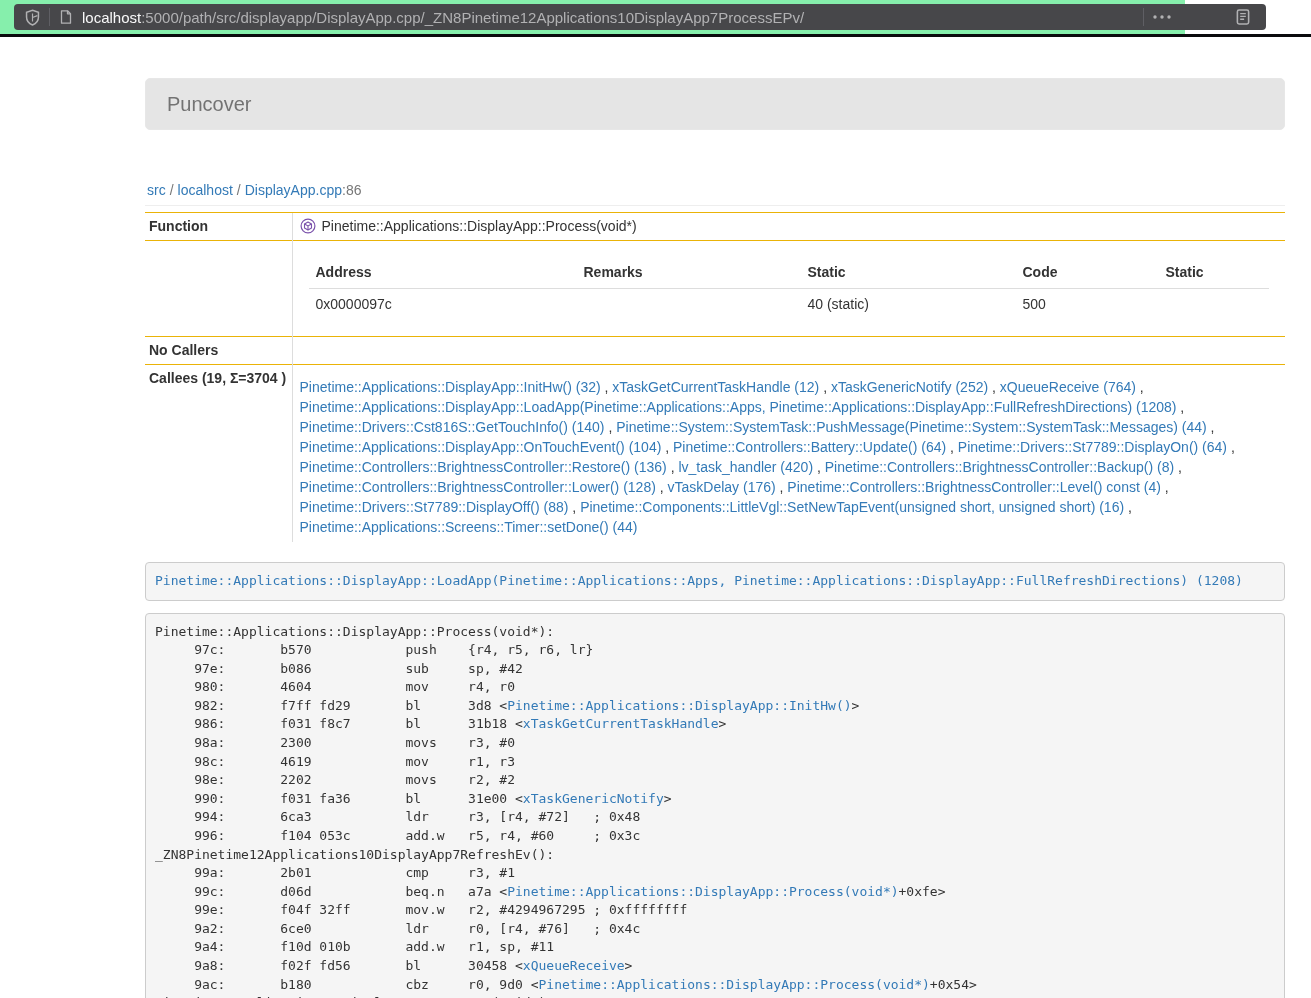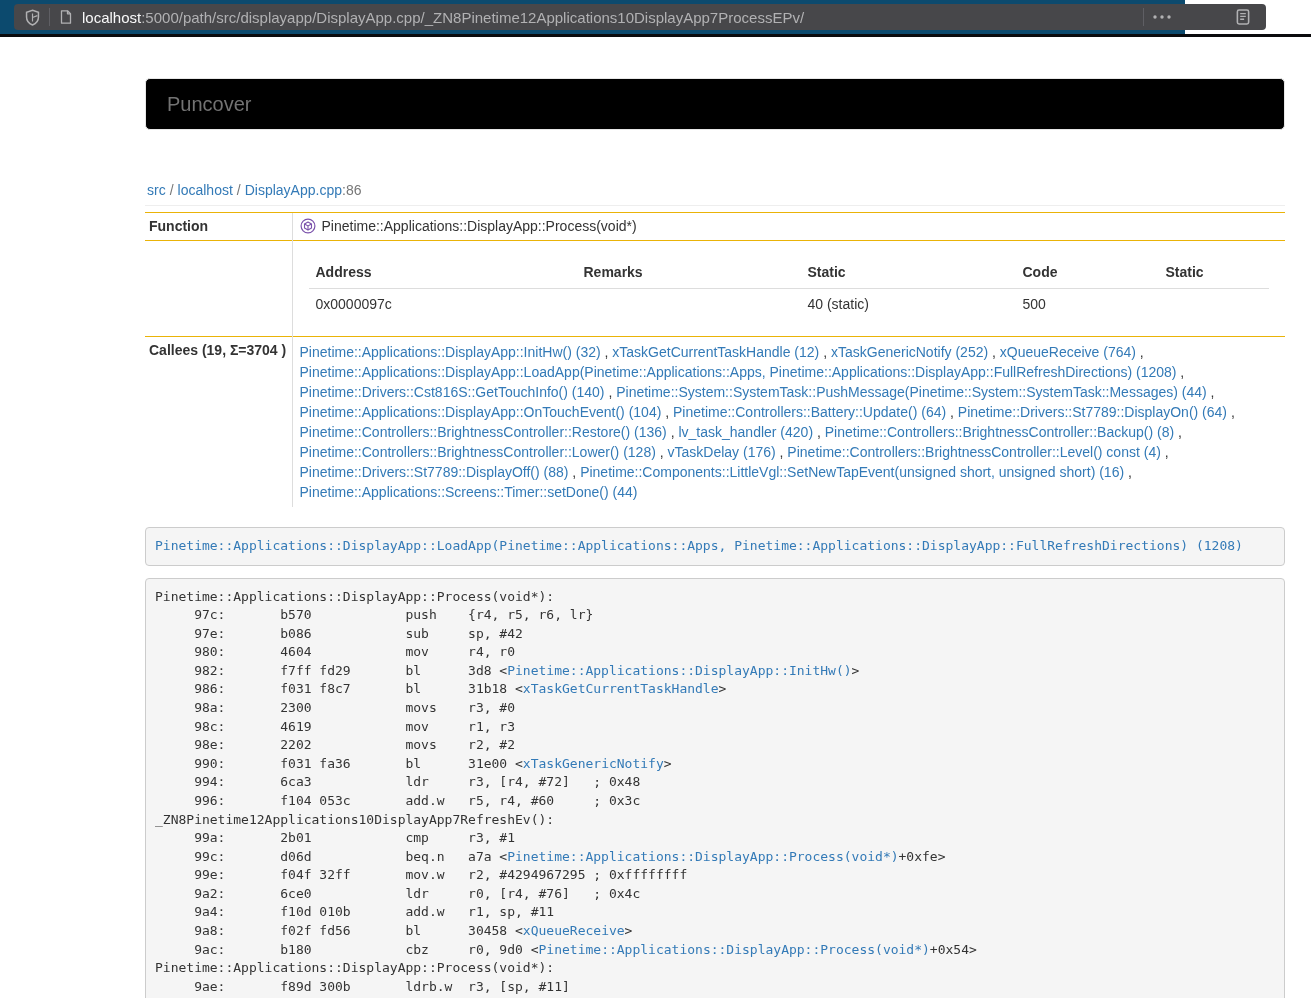--- a/index.html
+++ b/index.html
@@ -3,58 +3,58 @@
 <meta charset="utf-8">
 <style>
   * { box-sizing: border-box; }
   html,body { margin:0; padding:0; }
   body {
     width:1311px; height:998px; overflow:hidden; background:#fff;
     font-family:"Liberation Sans", sans-serif; font-size:14px; color:#333;
   }
   
   .toolbar {
-    position:relative; width:1185px; height:34px; background:#0c4a6e;
+    position:relative; width:1185px; height:34px; background:#86efac;
     display:flex; align-items:center;
   }
   .blackline { width:1311px; height:3px; background:#0b0b0d; }
   .urlbar {
     position:absolute; left:14px; top:4px; width:1252px; height:26px;
     background:#47474a; border-radius:4px; display:flex; align-items:center;
   }
   .tb-icon { flex:0 0 auto; }
   .tb-divider { width:1px; height:18px; background:#5f5f64; margin:0 8px; flex:0 0 auto; }
   .url-text { margin-left:8px; font-size:15px; white-space:nowrap; overflow:hidden; flex:1 1 auto; }
   .url-host { color:#f9f9fa; }
   .url-path { color:#b1b1b3; }
   .right-divider { position:absolute; right:41px; top:8px; width:1px; height:18px; background:#5f5f64; }
   .menu-dots { position:absolute; right:12px; top:9px; }
   
   .container { width:1140px; margin-left:145px; }
   .jumbotron {
-    margin-top:41px; height:52px; background:#000000; border:1px solid #e7e7e7;
+    margin-top:41px; height:52px; background:#e5e5e5; border:1px solid #e7e7e7;
     border-radius:5px; display:flex; align-items:center; padding-left:21px;
   }
   .jumbotron .title { font-size:20px; color:#737373; }
   .crumbs { margin-top:52px; padding-left:2px; }
   a.lnk { color:#337ab7; text-decoration:none; }
   .sep { color:#777; margin:0 4px; }
   .muted { color:#777; }
   hr.rule { border:none; border-top:1px solid #eee; margin:7px 0 0 0; }
   
   table.tbl { width:100%; border-collapse:collapse; margin-top:6px; table-layout:fixed; }
   table.tbl > tbody > tr > td { border-top:1px solid #eab308; vertical-align:top; }
   td.lbl { width:147px; font-weight:bold; padding:4px 4px 4px 4px; white-space:nowrap; line-height:19px; }
   td.cnt { border-left:1px solid #ddd; padding:4px 8px 4px 7px; line-height:19px; }
   td.cnt-nopad { border-left:1px solid #ddd; padding:16px; }
   table.inner { width:100%; border-collapse:collapse; table-layout:fixed; }
   table.inner th { text-align:left; font-weight:bold; padding:6px 8px 6px 7px; border-bottom:1px solid #ddd; line-height:19px; }
   table.inner td { padding:6px 8px 6px 7px; line-height:19px;margin-left:32px; }
   .col-address { width:268px; } .col-remarks { width:224px; } .col-stack { width:215px; } .col-code { width:143px; }
-  td.callees { padding:5px 8px 5px 7px; line-height:20px; }
+  td.callees { padding:12px 8px 5px 7px; line-height:20px; }
   td.callees a.lnk { white-space:nowrap; }
   .fn-icon { vertical-align:-3px; margin-right:6px; }
   
   .prebox {
     margin-top:20px; background:#f5f5f5; border:1px solid #ccc; border-radius:4px;
     padding:9px 9px; font-family:"DejaVu Sans Mono", monospace; font-size:13px; line-height:1.43;
     white-space:pre; overflow:hidden;
   }
   pre.codeblock {
     margin:12px 0 0 0; background:#f5f5f5; border:1px solid #ccc; border-radius:4px;
@@ -141,20 +141,24 @@
                 <td></td>
                 <td>40 (static)</td>
                 <td>500</td>
                 <td></td>
               </tr>
             </tbody>
           </table>
         </td>
       </tr>
       <tr>
+        <td class="lbl">No Callers</td>
+        <td class="cnt"></td>
+      </tr>
+      <tr>
         <td class="lbl">Callees (19, Σ=3704 )</td>
         <td class="cnt callees"><a class="lnk" href="#">Pinetime::Applications::DisplayApp::InitHw() (32)</a><span> , </span><a class="lnk" href="#">xTaskGetCurrentTaskHandle (12)</a><span> , </span><a class="lnk" href="#">xTaskGenericNotify (252)</a><span> , </span><a class="lnk" href="#">xQueueReceive (764)</a><span> , </span><a class="lnk" href="#">Pinetime::Applications::DisplayApp::LoadApp(Pinetime::Applications::Apps, Pinetime::Applications::DisplayApp::FullRefreshDirections) (1208)</a><span> , </span><a class="lnk" href="#">Pinetime::Drivers::Cst816S::GetTouchInfo() (140)</a><span> , </span><a class="lnk" href="#">Pinetime::System::SystemTask::PushMessage(Pinetime::System::SystemTask::Messages) (44)</a><span> , </span><a class="lnk" href="#">Pinetime::Applications::DisplayApp::OnTouchEvent() (104)</a><span> , </span><a class="lnk" href="#">Pinetime::Controllers::Battery::Update() (64)</a><span> , </span><a class="lnk" href="#">Pinetime::Drivers::St7789::DisplayOn() (64)</a><span> , </span><a class="lnk" href="#">Pinetime::Controllers::BrightnessController::Restore() (136)</a><span> , </span><a class="lnk" href="#">lv_task_handler (420)</a><span> , </span><a class="lnk" href="#">Pinetime::Controllers::BrightnessController::Backup() (8)</a><span> , </span><a class="lnk" href="#">Pinetime::Controllers::BrightnessController::Lower() (128)</a><span> , </span><a class="lnk" href="#">vTaskDelay (176)</a><span> , </span><a class="lnk" href="#">Pinetime::Controllers::BrightnessController::Level() const (4)</a><span> , </span><a class="lnk" href="#">Pinetime::Drivers::St7789::DisplayOff() (88)</a><span> , </span><a class="lnk" href="#">Pinetime::Components::LittleVgl::SetNewTapEvent(unsigned short, unsigned short) (16)</a><span> , </span><a class="lnk" href="#">Pinetime::Applications::Screens::Timer::setDone() (44)</a></td>
       </tr>
     </tbody>
   </table>
 
   <div class="prebox"><a class="lnk" href="#">Pinetime::Applications::DisplayApp::LoadApp(Pinetime::Applications::Apps, Pinetime::Applications::DisplayApp::FullRefreshDirections) (1208)</a></div>
 
   <pre class="codeblock"><span>Pinetime::Applications::DisplayApp::Process(void*):</span>
 <span>     97c:       b570            push    {r4, r5, r6, lr}</span>

